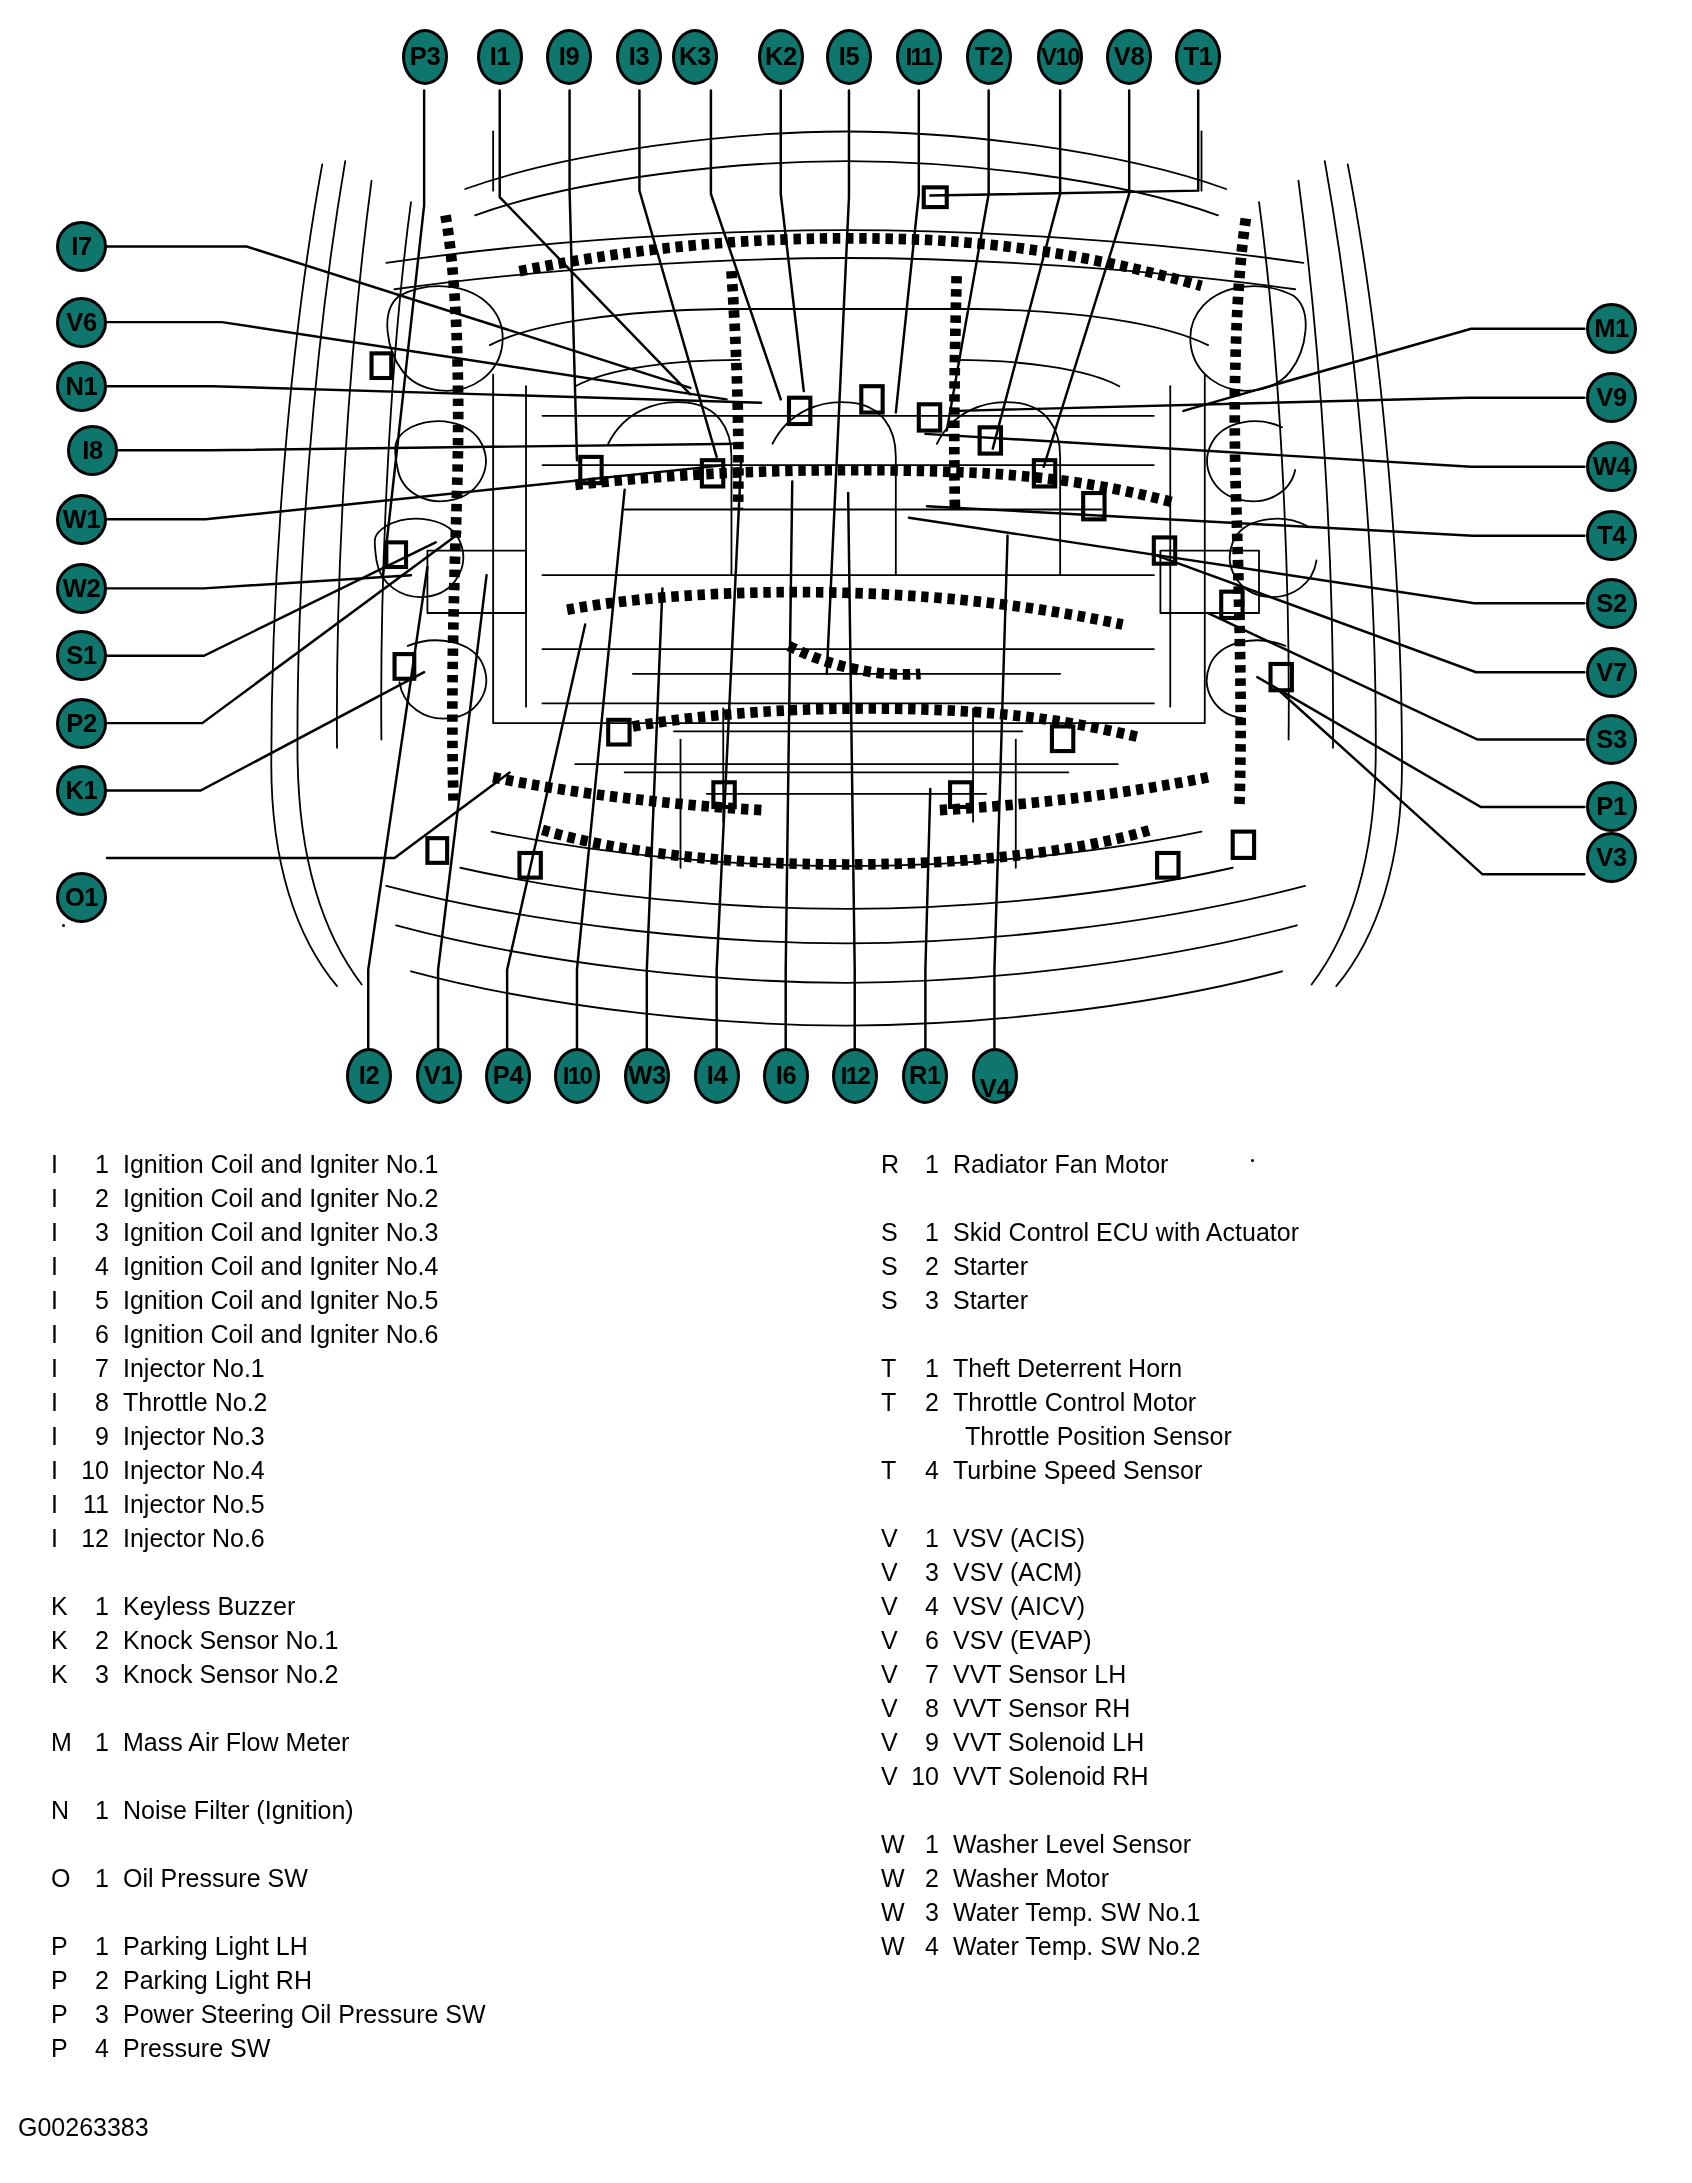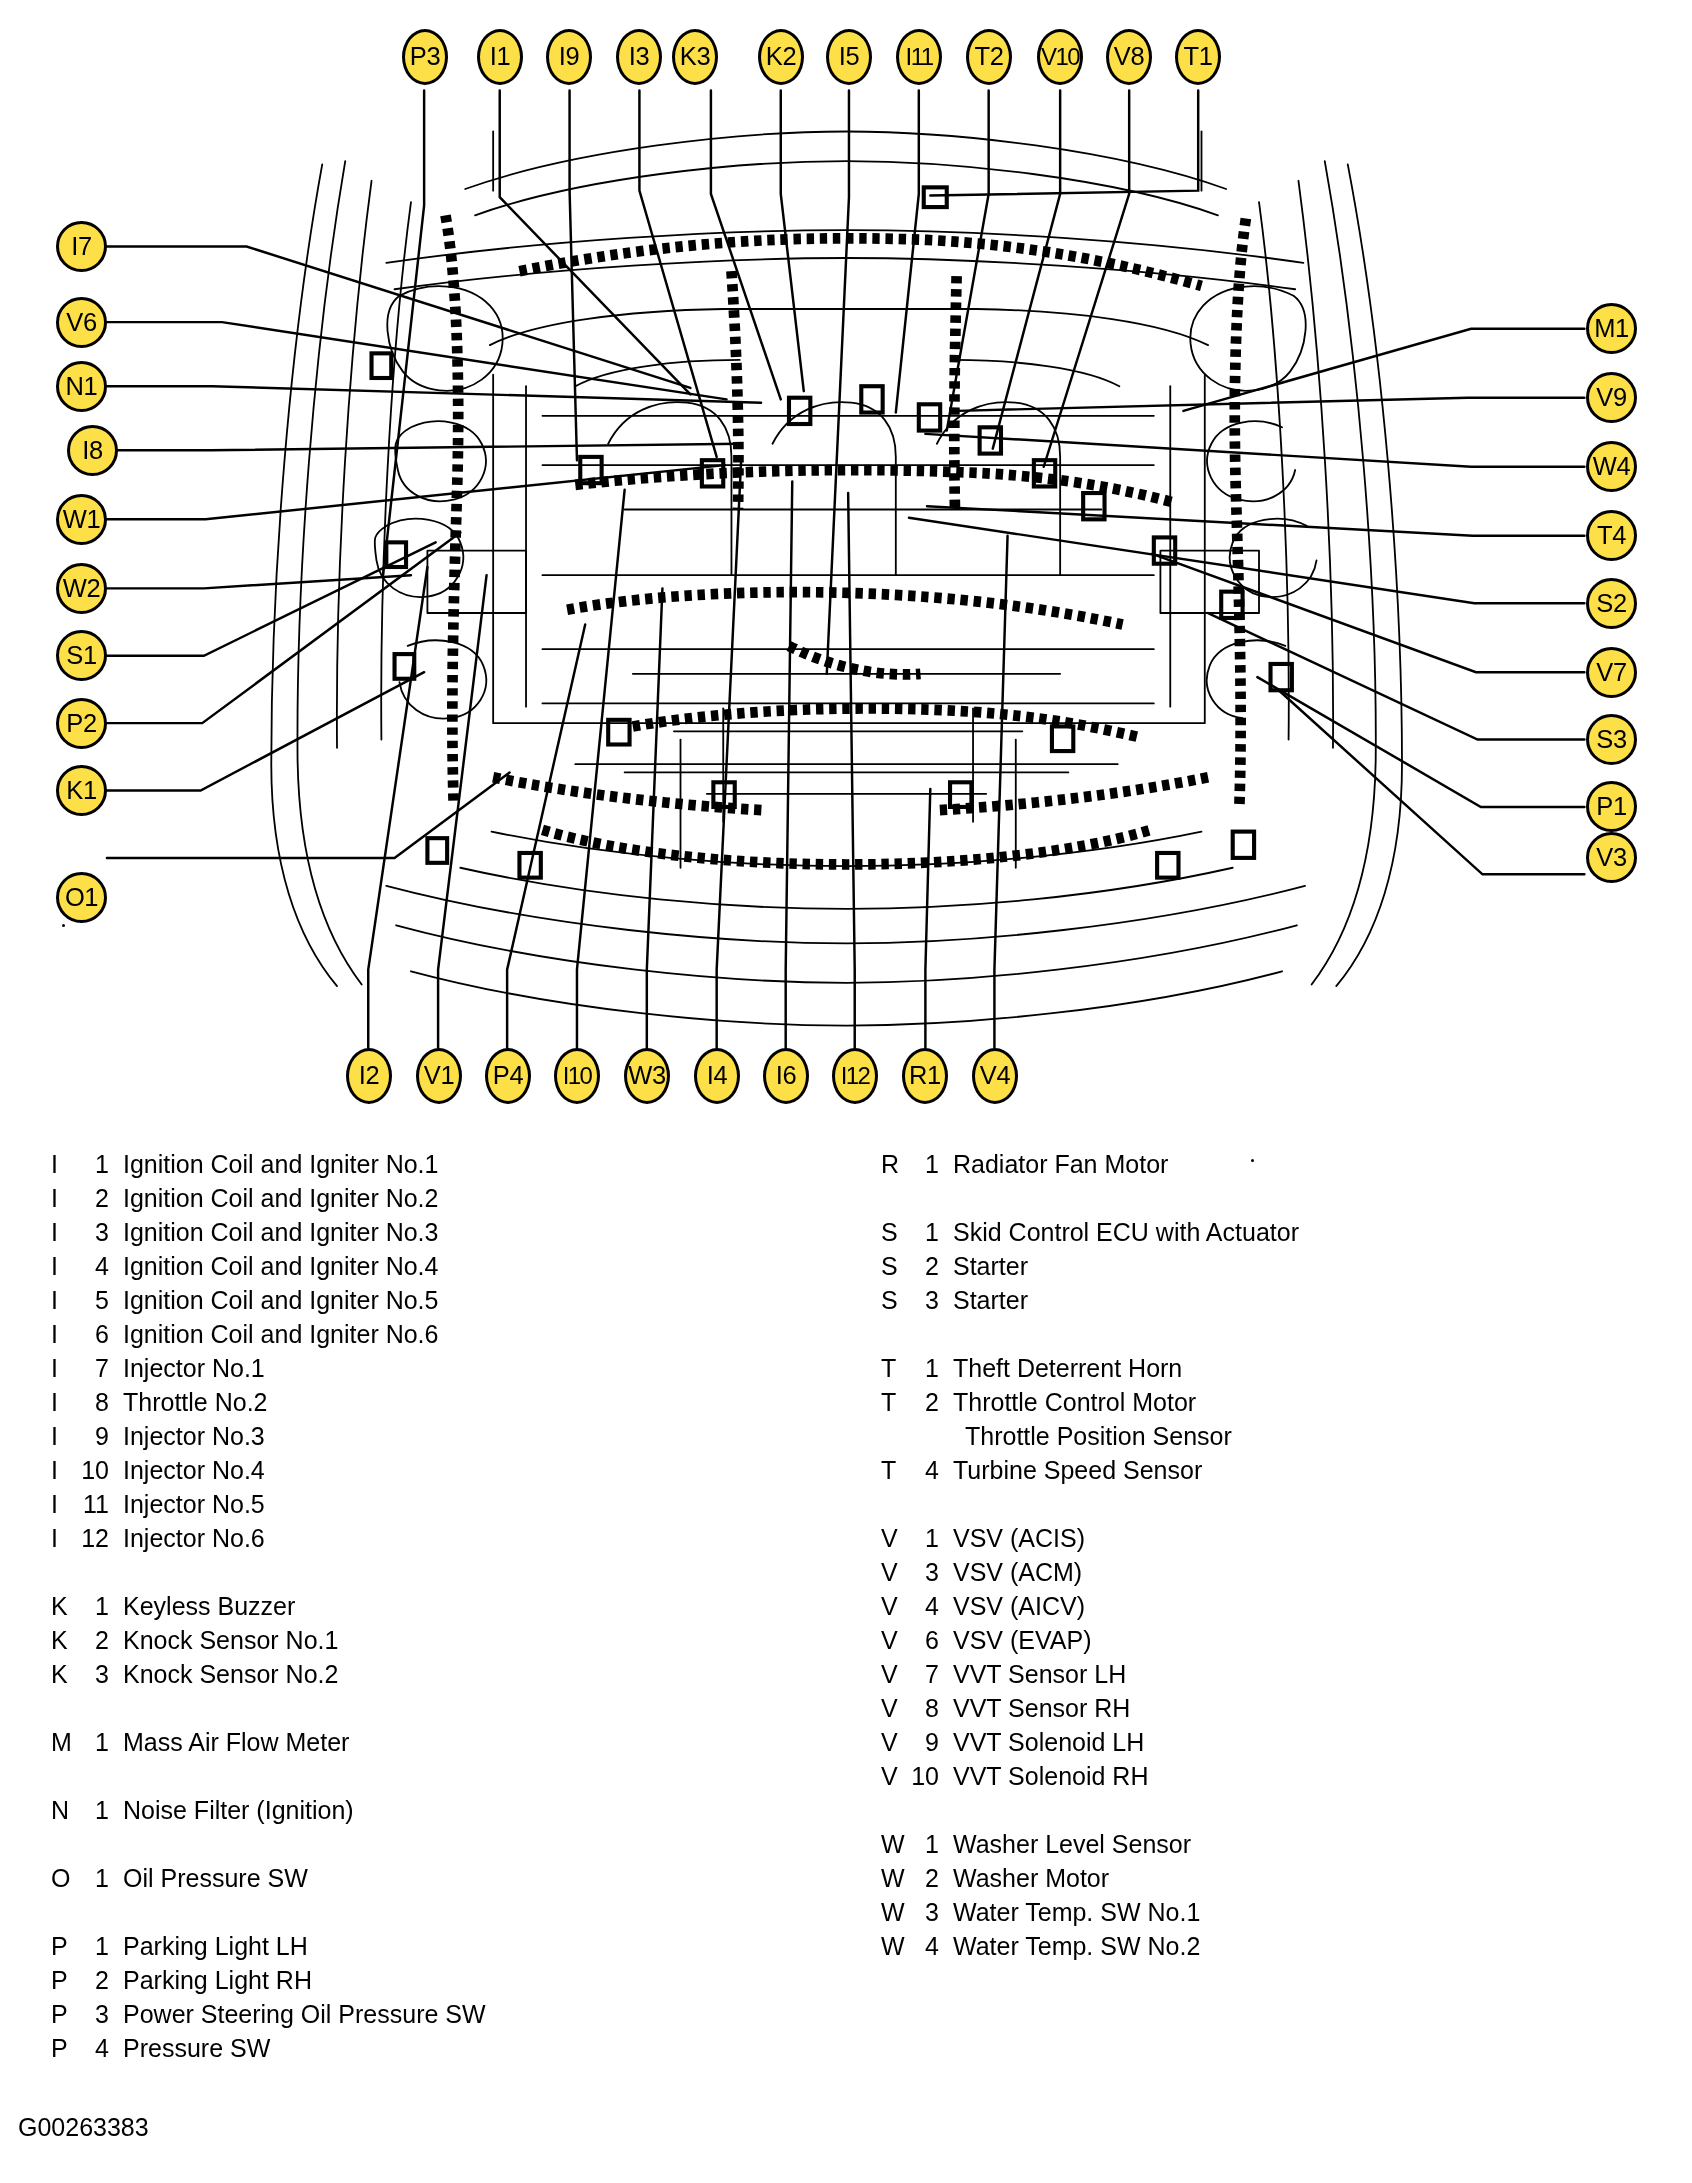--- a/index.html
+++ b/index.html
@@ -13,23 +13,23 @@
 
   
   #diagram{position:absolute;left:0;top:0;width:1693px;height:1134px;}
   #diagram svg{position:absolute;left:0;top:0;}
 
   
   .callout{
     position:absolute;
     border:3.3px solid #000;
     border-radius:50%;
-    background:#fde047;
+    background:#0f766e;
     display:flex;align-items:center;justify-content:center;
-    font-weight:400;
+    font-weight:700;
     line-height:1;
     box-sizing:border-box;
     letter-spacing:-0.4px;
   }
   .callout.top,.callout.bottom{width:46px;height:56px;font-size:25.5px;}
   .callout.side{width:51px;height:51px;font-size:25.5px;}
   .callout.wide{letter-spacing:-1.6px;font-size:24px;}
 
   
   #legend{position:absolute;left:0;top:1150px;width:1693px;height:970px;}
@@ -350,21 +350,21 @@
       </div>
     <div class="callout bottom" style="left:763px;top:1048px;">
         <span>I6</span>
       </div>
     <div class="callout bottom wide" style="left:832px;top:1048px;">
         <span>I12</span>
       </div>
     <div class="callout bottom" style="left:902px;top:1048px;">
         <span>R1</span>
       </div>
-    <div class="callout bottom" style="left:972px;top:1048px;">
+    <div class="callout bottom" style="left:972px;top:1048px;align-items:flex-end;">
         <span>V4</span>
       </div>
   </div>
 
   <div id="legend">
     <div class="legcol left" id="leg-left">
         <div class="legrow">
           <span class="lg-letter">I</span>
           <span class="lg-num">1</span>
           <span class="lg-text">Ignition Coil and Igniter No.1</span>

